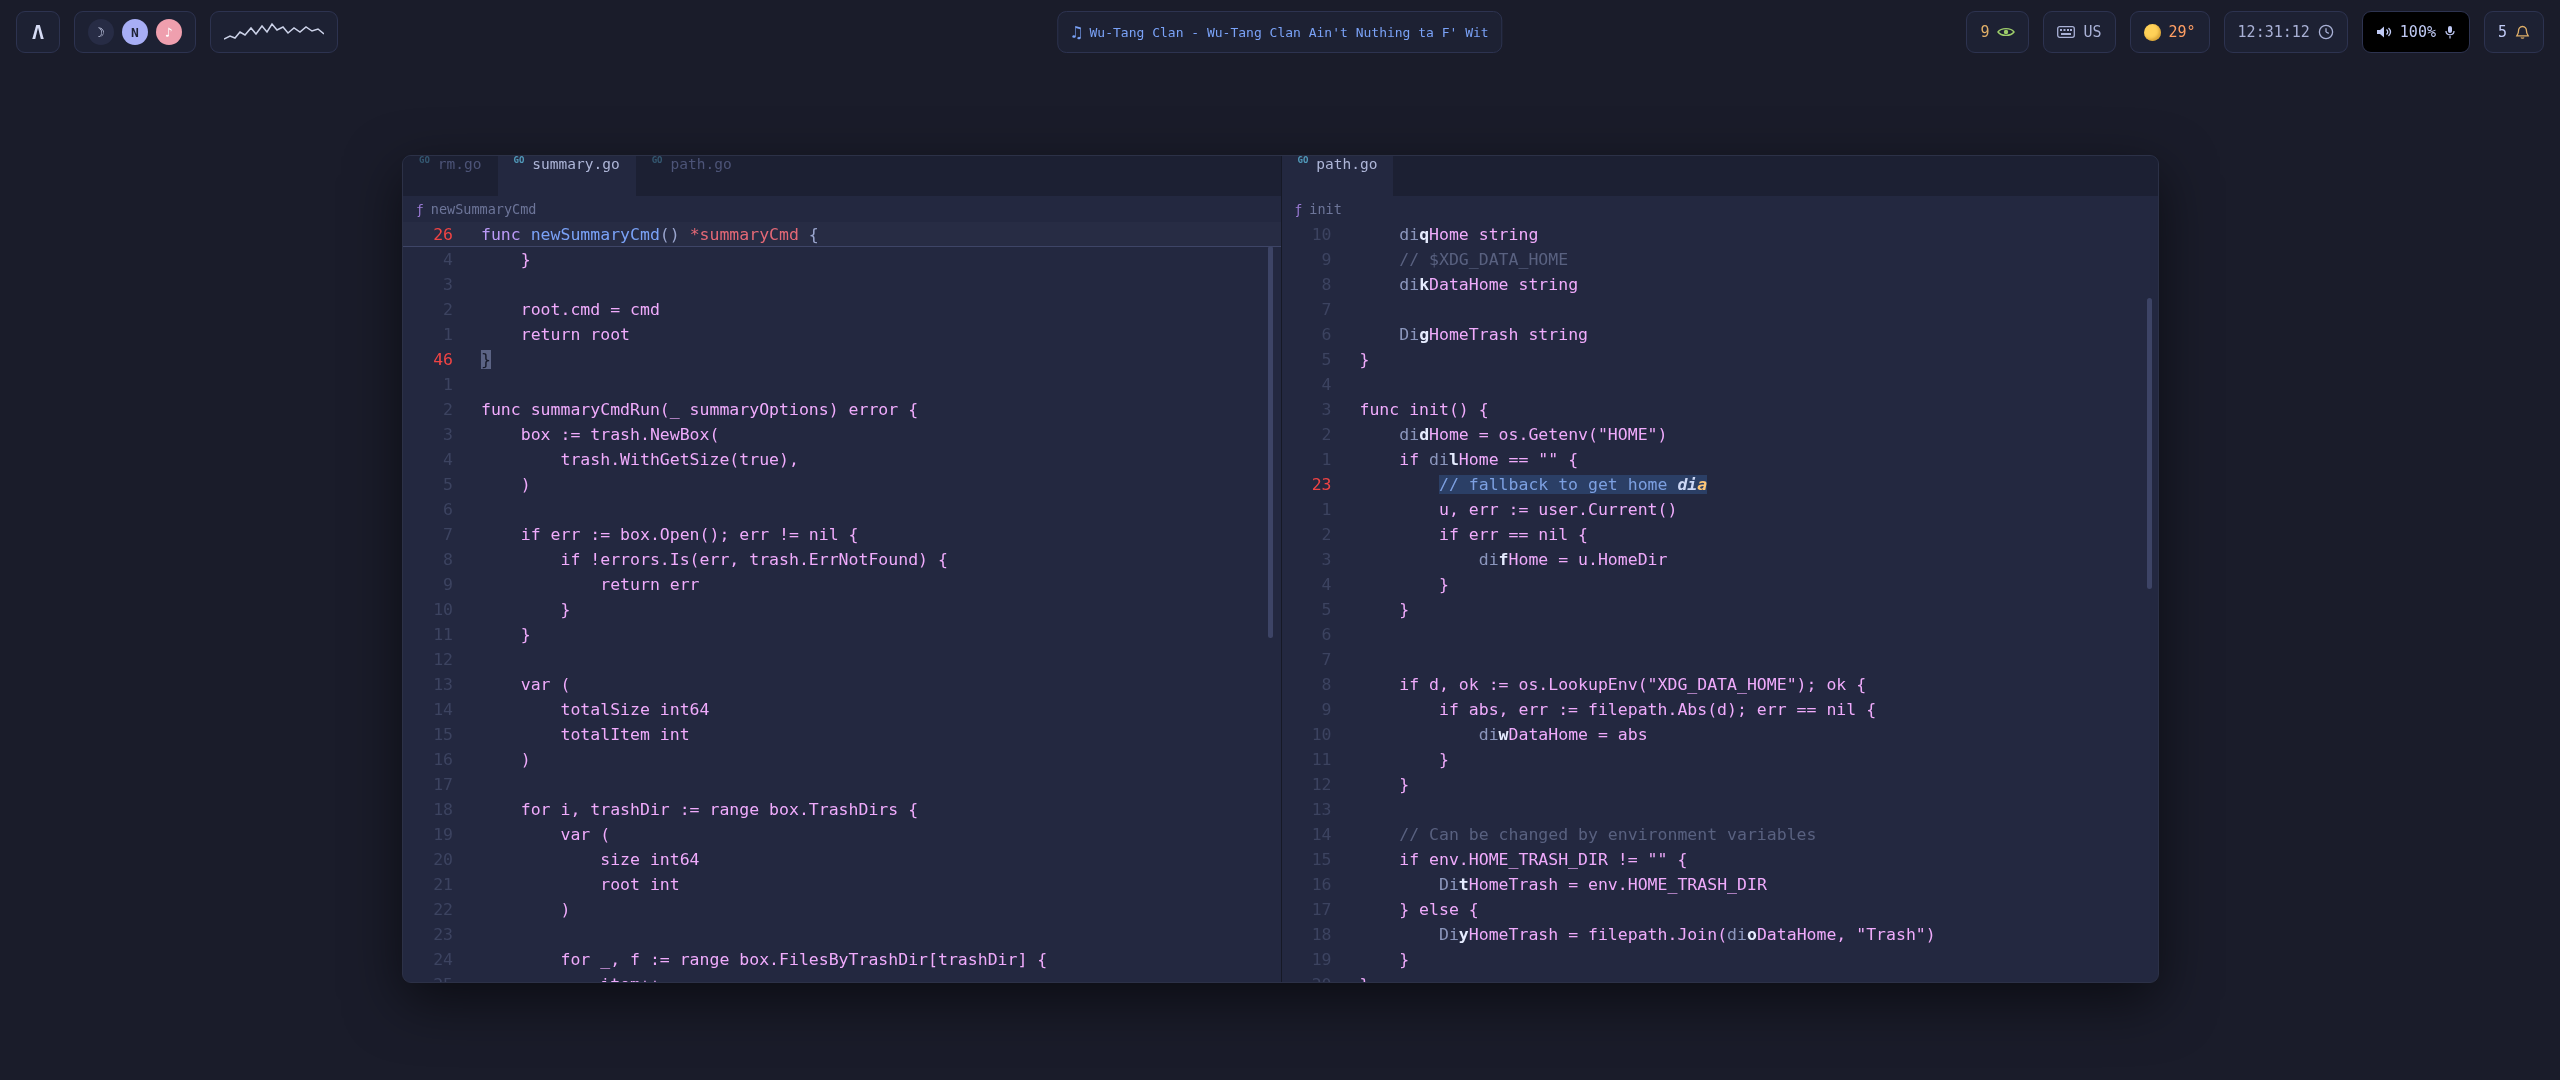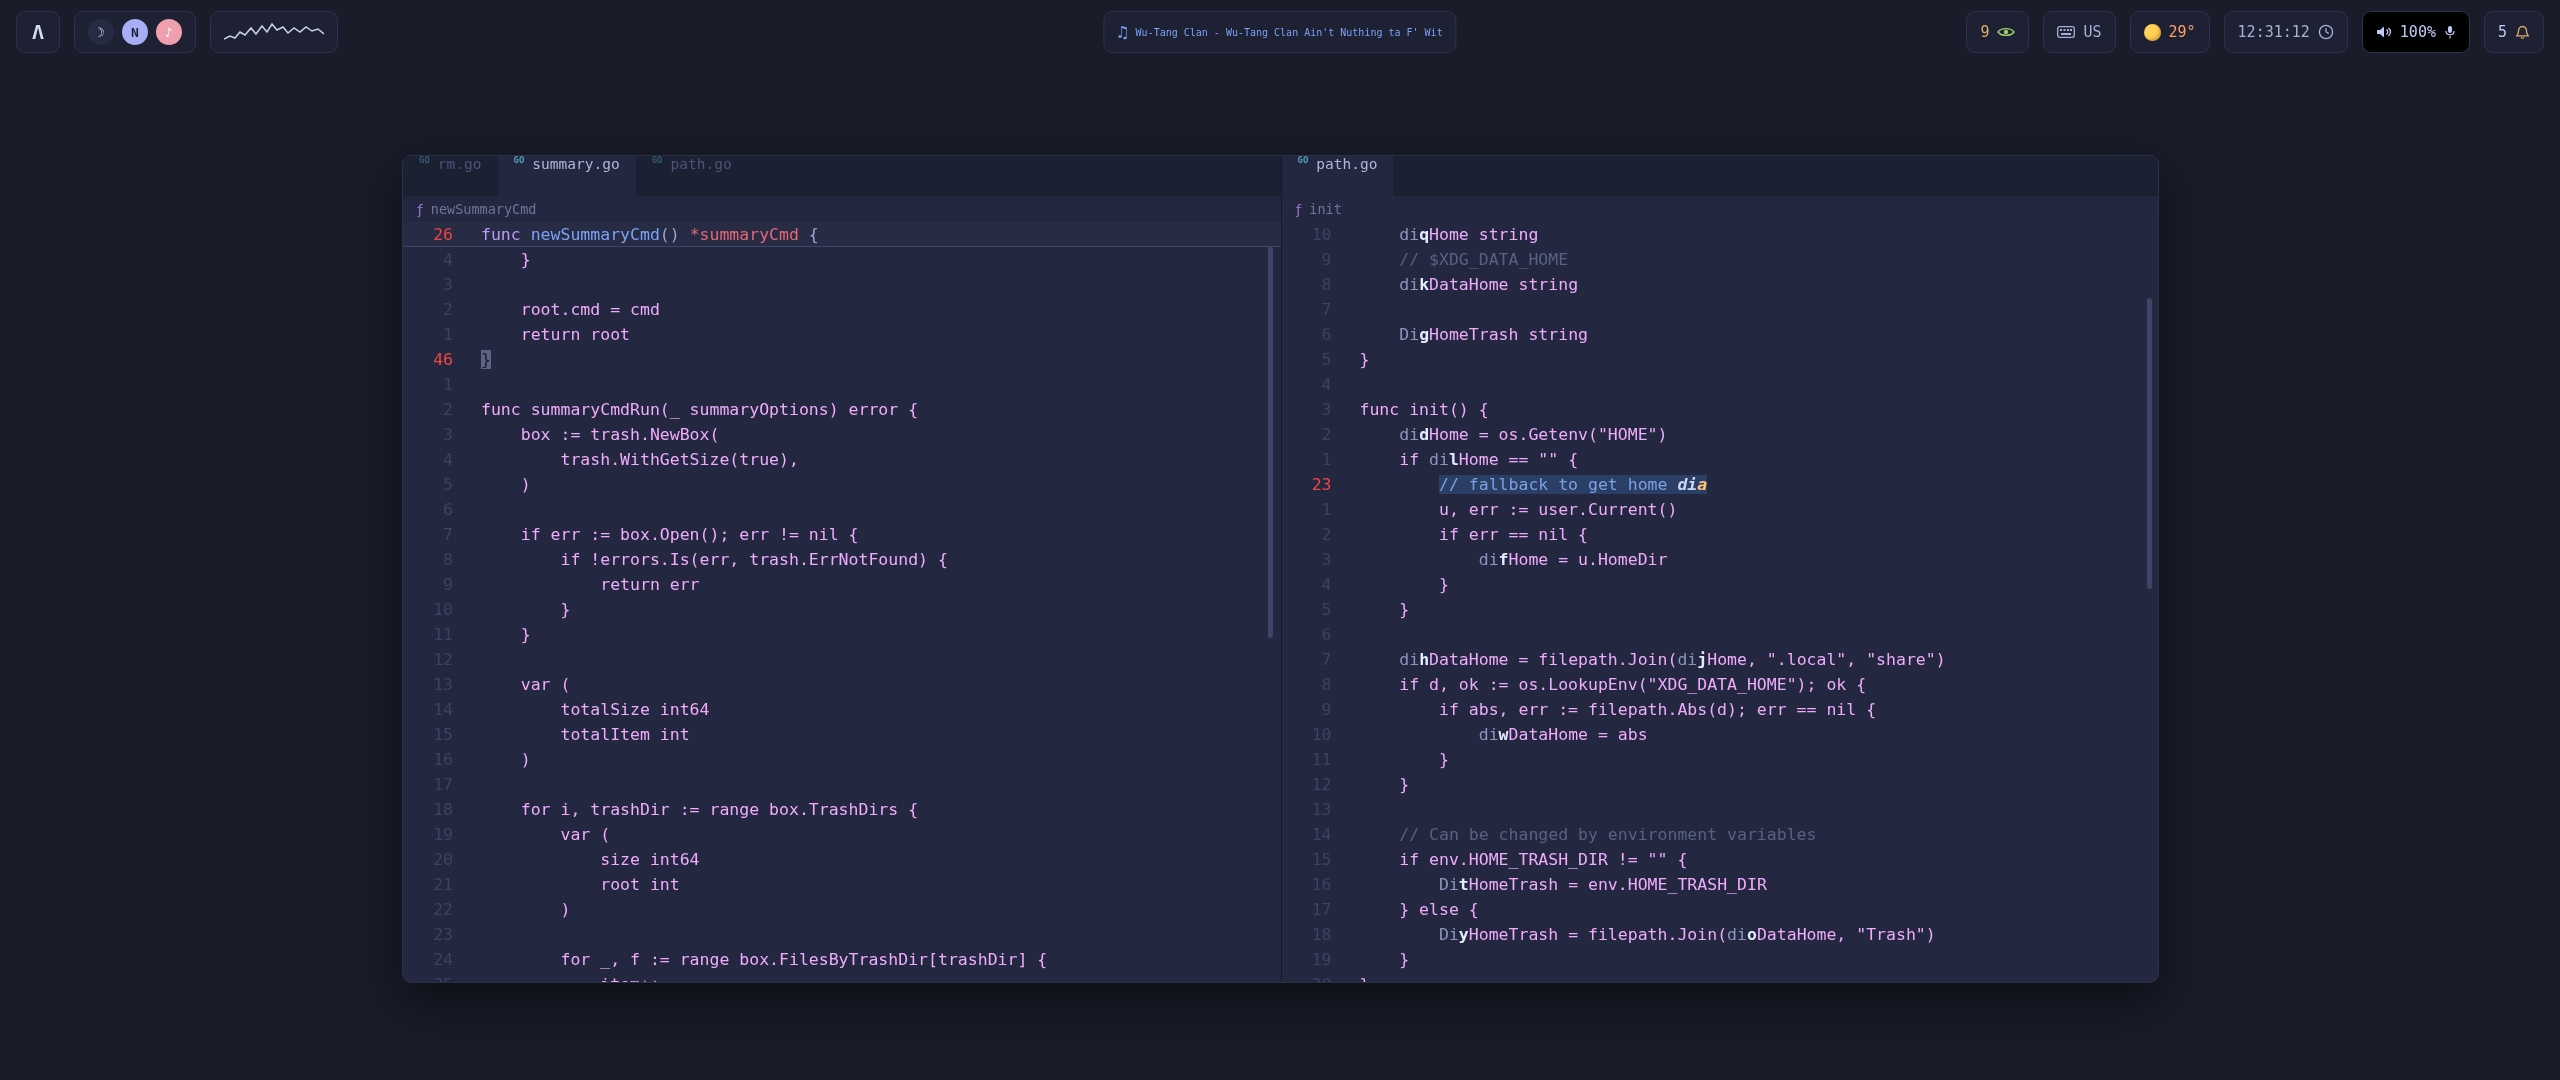--- a/index.html
+++ b/index.html
@@ -10,21 +10,21 @@
   .topbar{position:absolute;top:10px;left:16px;right:16px;height:44px;display:flex;
     align-items:center;justify-content:space-between}
   .bargroup{display:flex;gap:14px;align-items:center}
   .pill{display:flex;align-items:center;gap:8px;height:42px;padding:0 13px;
     background:#1d2133;border:1px solid #2d3350;border-radius:9px;font-size:15px;color:#a9b1d6}
   .launcher{width:44px;justify-content:center;font-size:20px;color:#d6dcf5;font-weight:bold}
   .wsdot{width:26px;height:26px;border-radius:50%;display:inline-flex;align-items:center;
     justify-content:center;font-size:13px;font-weight:bold}
   .center-pill{position:absolute;left:50%;transform:translateX(-50%)}
   .music-icon{color:#7aa2f7;font-size:17px}
-  .media-title{color:#7aa2f7;font-size:10px;white-space:nowrap}
+  .media-title{color:#7aa2f7;font-size:13px;white-space:nowrap}
   .amber{color:#e0af68}.orange{color:#ff9e64}.bright{color:#c0caf5}
   .suncircle{width:17px;height:17px;border-radius:50%;background:#ffd158;
     box-shadow:inset -2px -2px 3px rgba(190,130,30,.55)}
   .volpill{background:#000000}
   svg{display:block}
 
   
   .window{position:absolute;left:402px;top:155px;width:1757px;height:828px;background:#232840;
     border:1px solid #2c3147;border-radius:9px;overflow:hidden;display:flex;
     box-shadow:0 18px 55px rgba(0,0,0,.55)}
@@ -213,21 +213,21 @@
         <div class="row"><span class="ln">3</span><span class="src"><span class="d">func init() {</span></span></div>
         <div class="row"><span class="ln">2</span><span class="src"><span class="d">    </span><span class="m">di</span><span class="l">d</span><span class="d">Home = os.Getenv("HOME")</span></span></div>
         <div class="row"><span class="ln">1</span><span class="src"><span class="d">    if </span><span class="m">di</span><span class="l">l</span><span class="d">Home == "" {</span></span></div>
         <div class="row"><span class="ln cur">23</span><span class="src"><span class="d">        </span><span class="cm">// fallback to get home </span><span class="cmm">di</span><span class="lc">a</span></span></div>
         <div class="row"><span class="ln">1</span><span class="src"><span class="d">        u, err := user.Current()</span></span></div>
         <div class="row"><span class="ln">2</span><span class="src"><span class="d">        if err == nil {</span></span></div>
         <div class="row"><span class="ln">3</span><span class="src"><span class="d">            </span><span class="m">di</span><span class="l">f</span><span class="d">Home = u.HomeDir</span></span></div>
         <div class="row"><span class="ln">4</span><span class="src"><span class="d">        }</span></span></div>
         <div class="row"><span class="ln">5</span><span class="src"><span class="d">    }</span></span></div>
         <div class="row"><span class="ln">6</span><span class="src"></span></div>
-        <div class="row"><span class="ln">7</span><span class="src"><span class="d">    </span><span class="m">di</span><span class="l">h</span><span class="d">DataHome = filepath.Join(</span><span class="m">di</span><span class="l">j</span><span class="d">Home, ".local", "share")</span></span></div>
+        <div class="row"><span class="ln">7</span></div>
         <div class="row"><span class="ln">8</span><span class="src"><span class="d">    if d, ok := os.LookupEnv("XDG_DATA_HOME"); ok {</span></span></div>
         <div class="row"><span class="ln">9</span><span class="src"><span class="d">        if abs, err := filepath.Abs(d); err == nil {</span></span></div>
         <div class="row"><span class="ln">10</span><span class="src"><span class="d">            </span><span class="m">di</span><span class="l">w</span><span class="d">DataHome = abs</span></span></div>
         <div class="row"><span class="ln">11</span><span class="src"><span class="d">        }</span></span></div>
         <div class="row"><span class="ln">12</span><span class="src"><span class="d">    }</span></span></div>
         <div class="row"><span class="ln">13</span><span class="src"></span></div>
         <div class="row"><span class="ln">14</span><span class="src"><span class="cd">    // Can be changed by environment variables</span></span></div>
         <div class="row"><span class="ln">15</span><span class="src"><span class="d">    if env.HOME_TRASH_DIR != "" {</span></span></div>
         <div class="row"><span class="ln">16</span><span class="src"><span class="d">        </span><span class="m">Di</span><span class="l">t</span><span class="d">HomeTrash = env.HOME_TRASH_DIR</span></span></div>
         <div class="row"><span class="ln">17</span><span class="src"><span class="d">    } else {</span></span></div>

